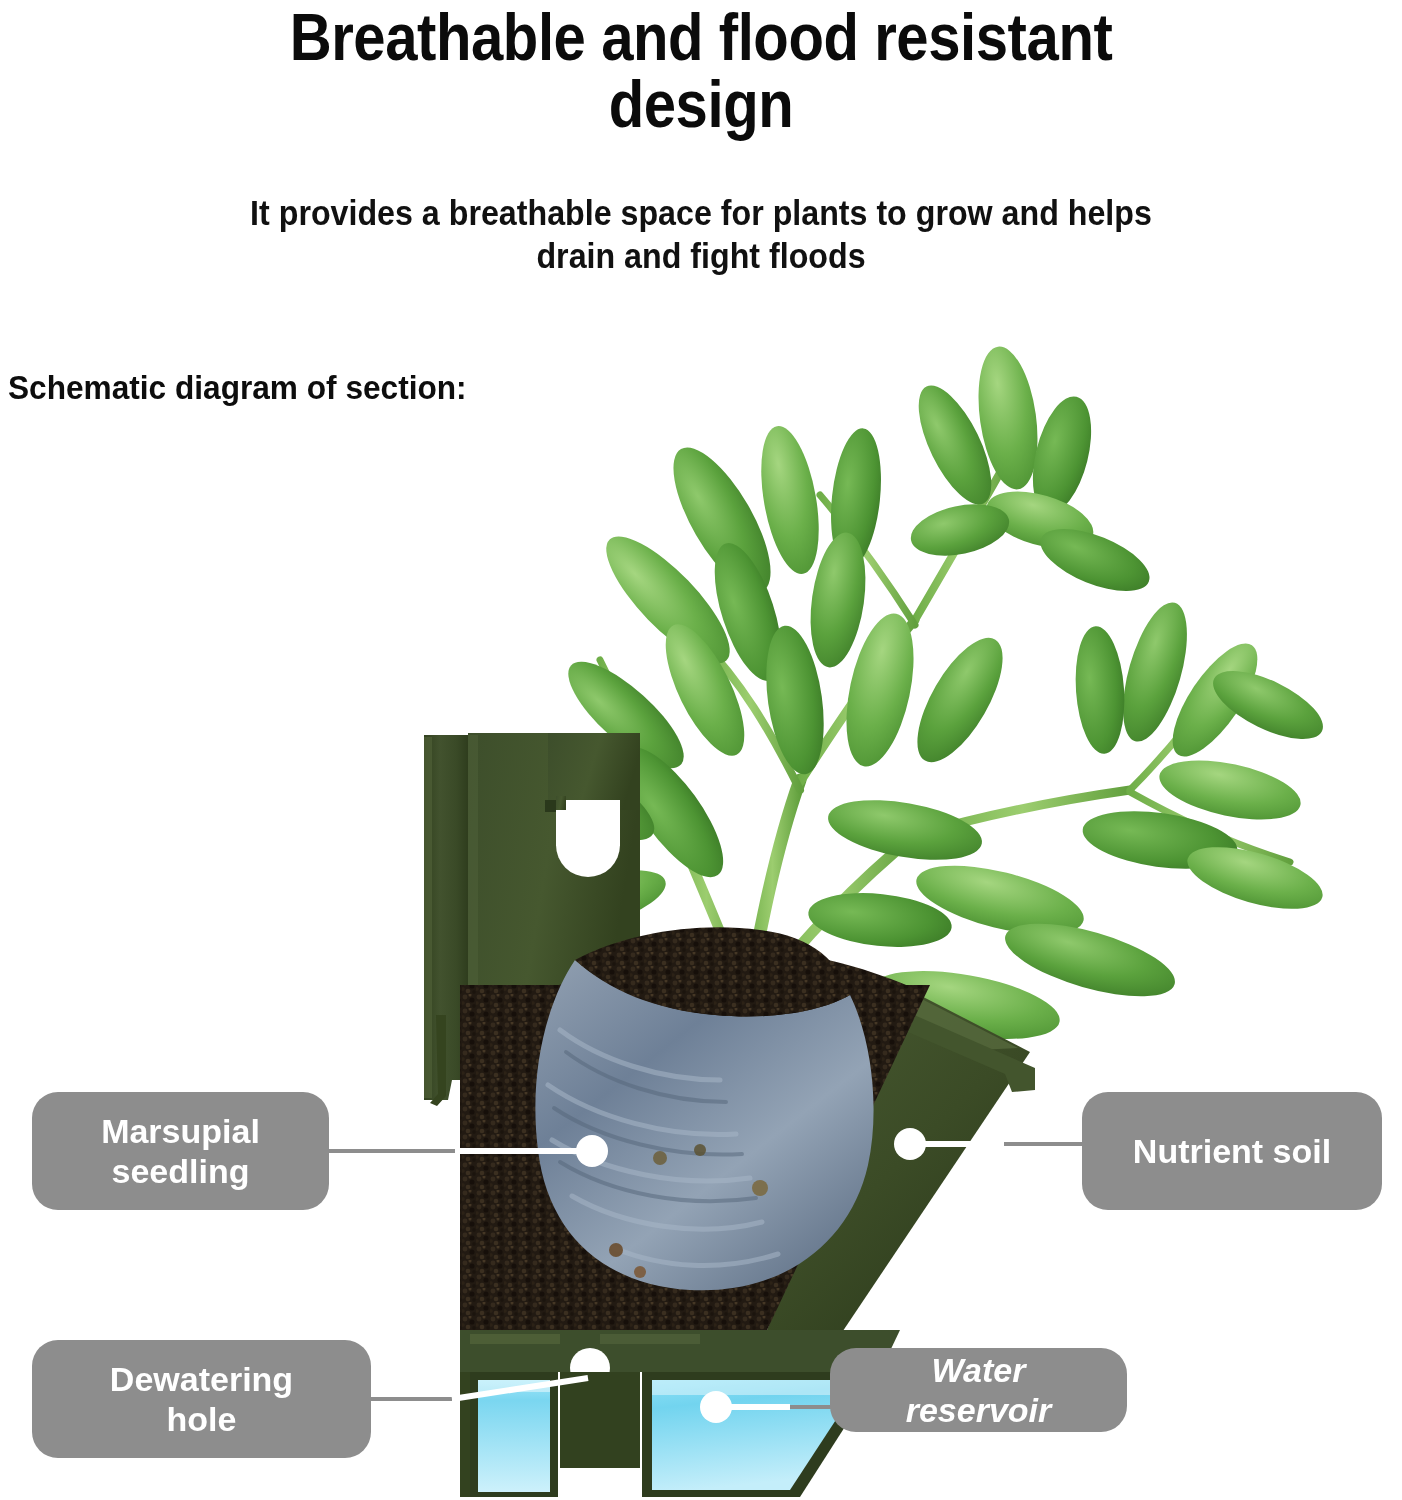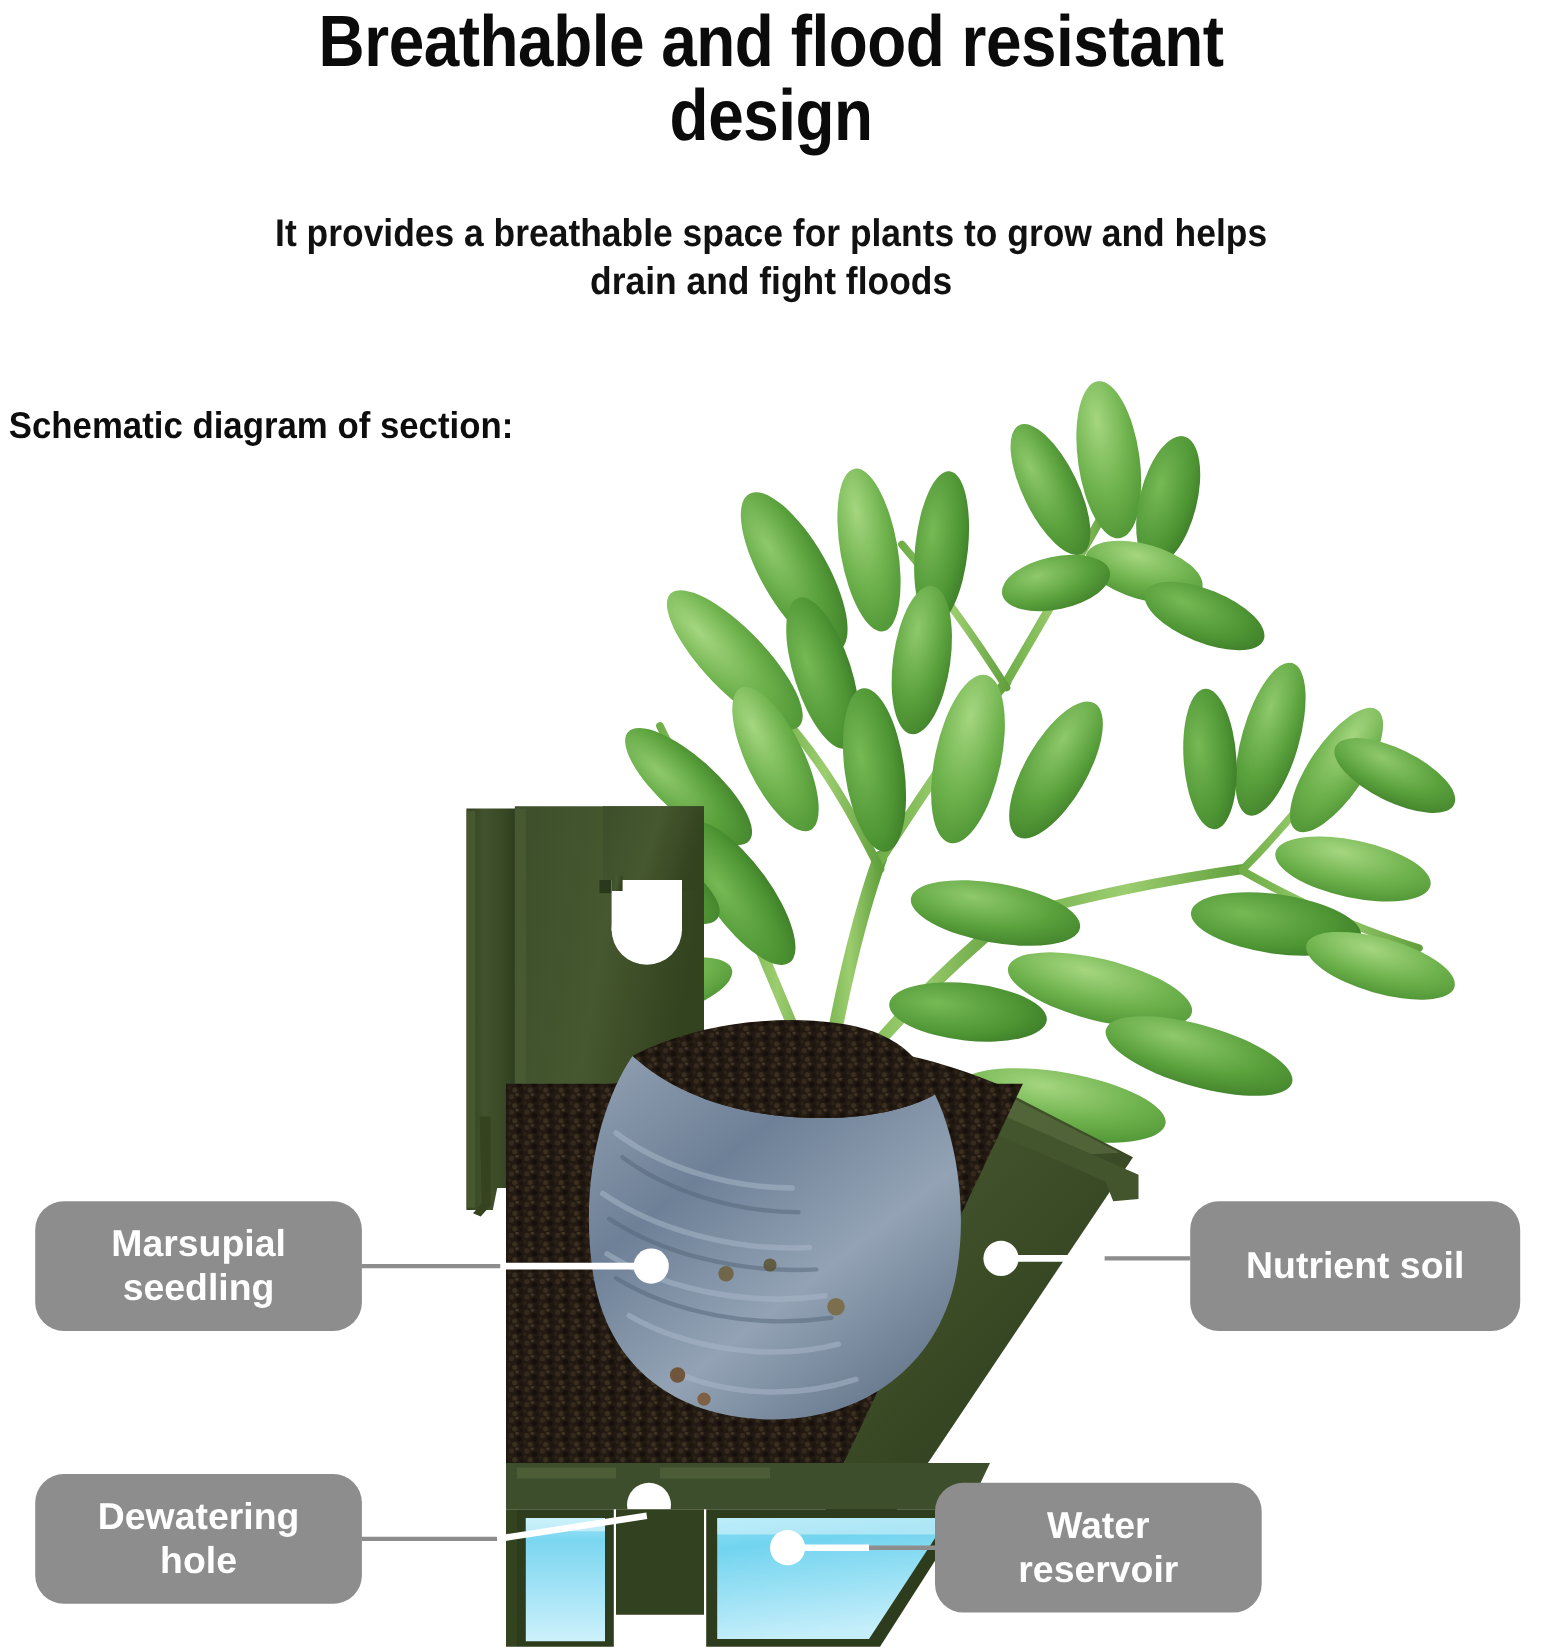--- a/index.html
+++ b/index.html
@@ -55,22 +55,22 @@
     display:flex;align-items:center;justify-content:center;
     text-align:center;
     line-height:1.18;
     font-size:34px;
     white-space:pre-line;
     box-sizing:border-box;
     padding:4px 12px;
   }
   #callout-marsupial{left:32px;top:1092px;width:297px;height:118px;}
   #callout-nutrient{left:1082px;top:1092px;width:300px;height:118px;}
-  #callout-dewatering{left:32px;top:1340px;width:297px;height:118px;}
-  #callout-water{left:850px;top:1348px;width:297px;height:118px;}
+  #callout-dewatering{left:32px;top:1340px;width:339px;height:118px;}
+  #callout-water{left:830px;top:1348px;width:297px;height:84px;font-style:italic;}
 </style>
 </head>
 <body>
 
 <div class="page">
 
   <div class="title">Breathable and flood resistant
 design</div>
 
   <div class="subtitle">It provides a breathable space for plants to grow and helps

